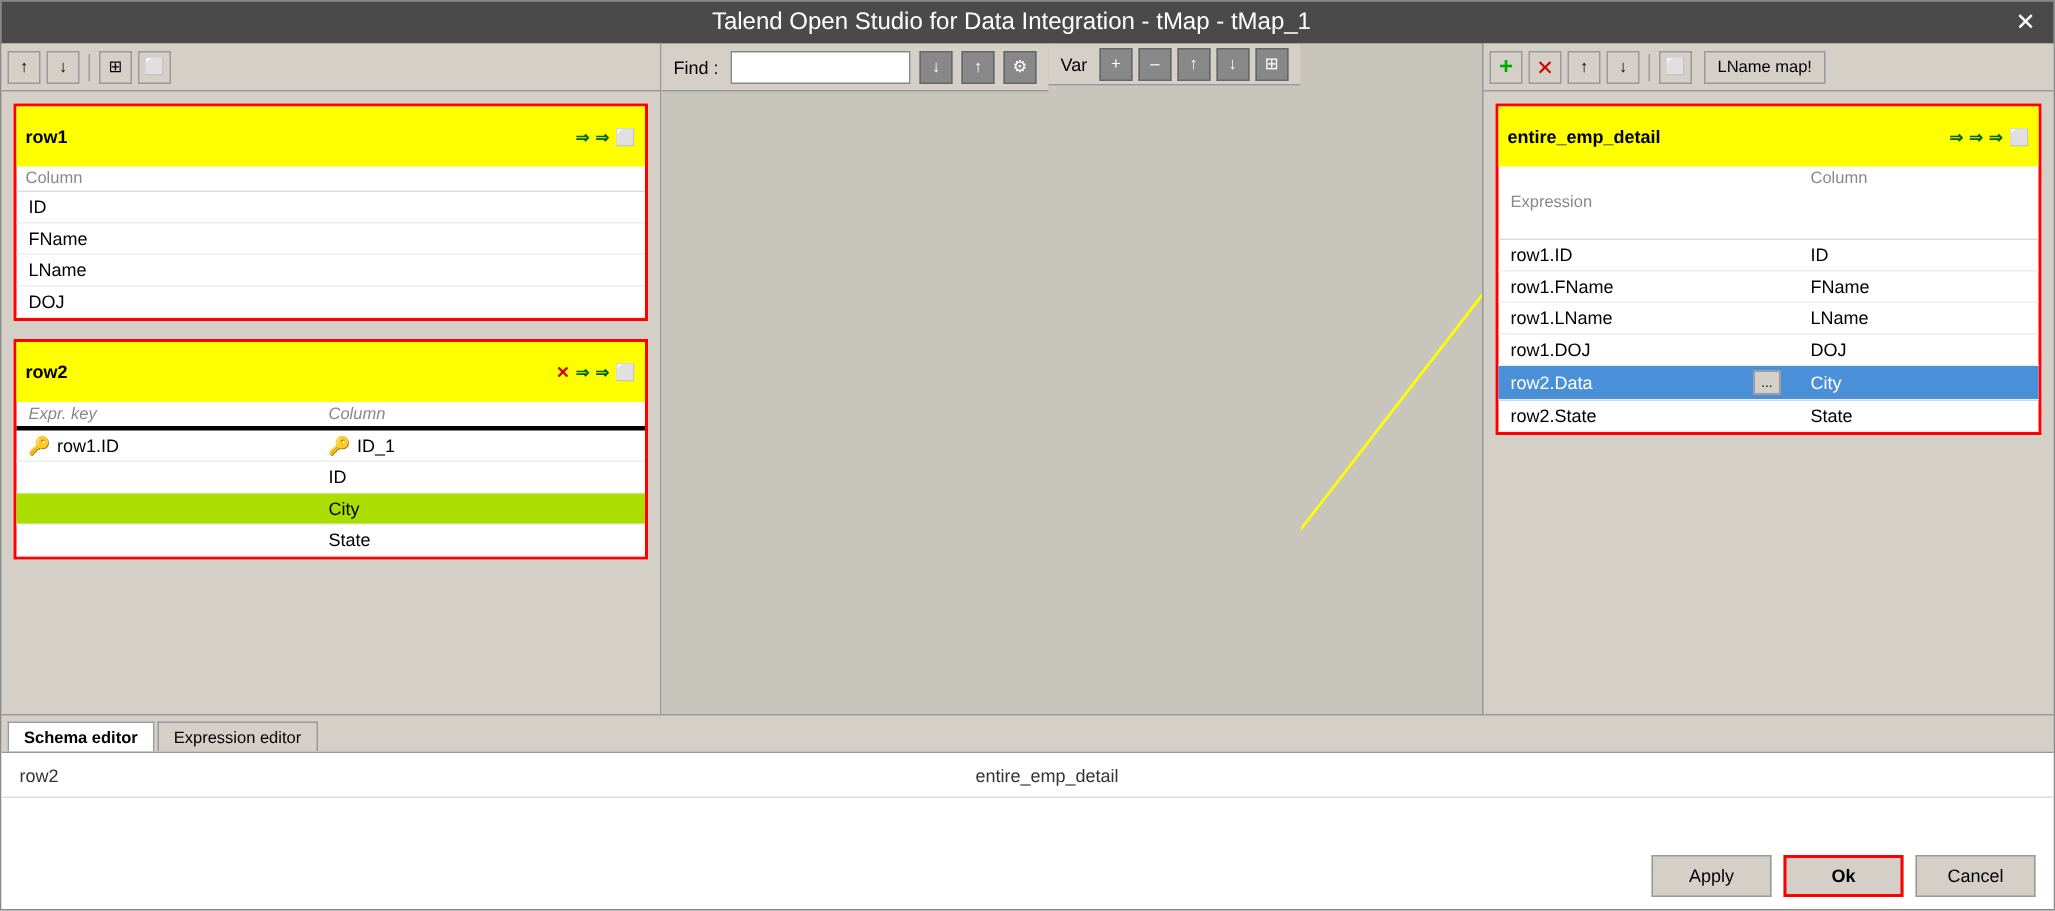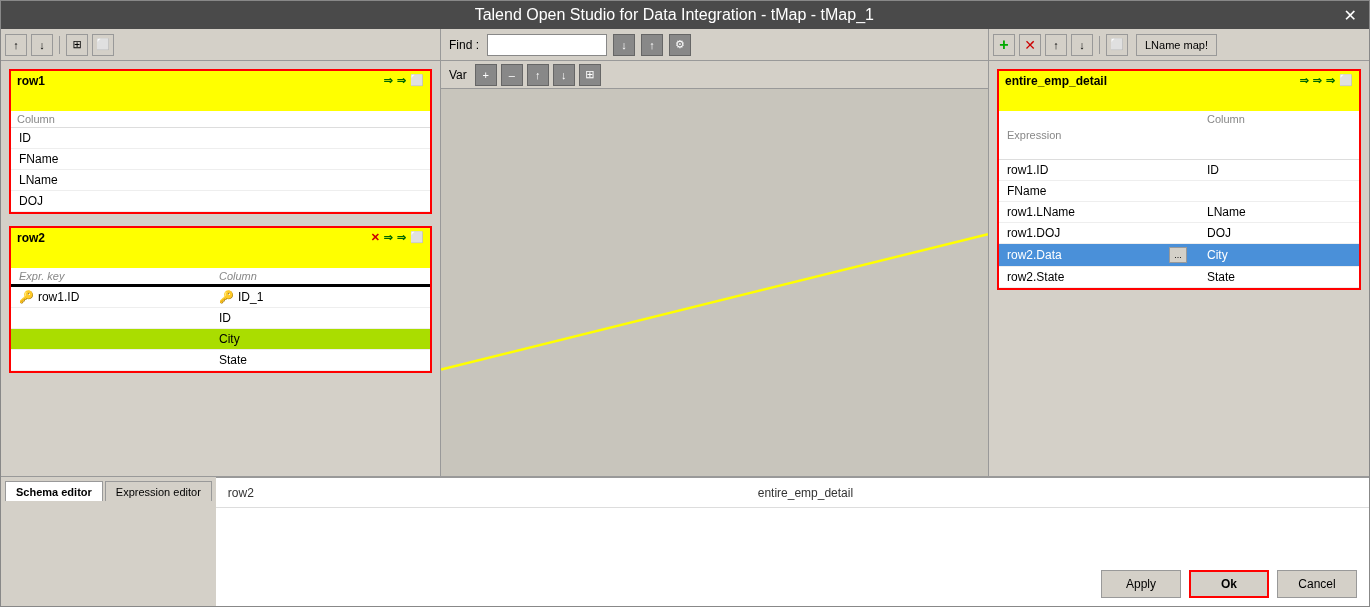--- a/index.html
+++ b/index.html
@@ -100,25 +100,25 @@
       gap: 12px;
     }
 
     .table-box {
       border: 2px solid red;
       background: white;
     }
 
     .table-header {
       background: yellow;
-      padding: 3px 6px;
+      padding: 14px 6px;
       font-weight: bold;
       font-size: 12px;
       display: flex;
-      align-items: flex-start;
+      align-items: center;
       justify-content: space-between;
       height: 40px;
     }
 
     .table-header-icons {
       display: flex;
       gap: 4px;
       align-items: center;
     }
 
@@ -178,21 +178,21 @@
       flex: 1;
       padding: 2px 8px;
       color: #888;
       font-size: 11px;
     }
 
     
     .middle-panel {
       flex: 1;
       display: flex;
-      flex-direction: column;
+      flex-direction: row;
       background: #c8c5bc;
       border-right: 1px solid #999;
       position: relative;
       overflow: hidden;
     }
 
     .middle-toolbar {
       height: 32px;
       background: #d4d0c8;
       display: flex;
@@ -346,20 +346,21 @@
       margin-right: 4px;
       flex-shrink: 0;
     }
 
     
     .bottom-panel {
       height: 130px;
       background: #d4d0c8;
       border-top: 1px solid #999;
       display: flex;
+      flex-direction: column;
       flex-shrink: 0;
     }
 
     .bottom-tabs {
       height: 24px;
       display: flex;
       align-items: flex-end;
       padding: 0 4px;
       gap: 2px;
     }
@@ -571,20 +572,21 @@
             <div class="col1">Expression</div>
             <div class="col2">Column</div>
           </div>
 
           <div class="right-table-row">
             <div class="col1">row1.ID</div>
             <div class="col2">ID</div>
           </div>
 
           <div class="right-table-row">
+            <div class="col1">row1.FName</div>
             <div class="col2">FName</div>
           </div>
 
           <div class="right-table-row">
             <div class="col1">row1.LName</div>
             <div class="col2">LName</div>
           </div>
 
           <div class="right-table-row">
             <div class="col1">row1.DOJ</div>

